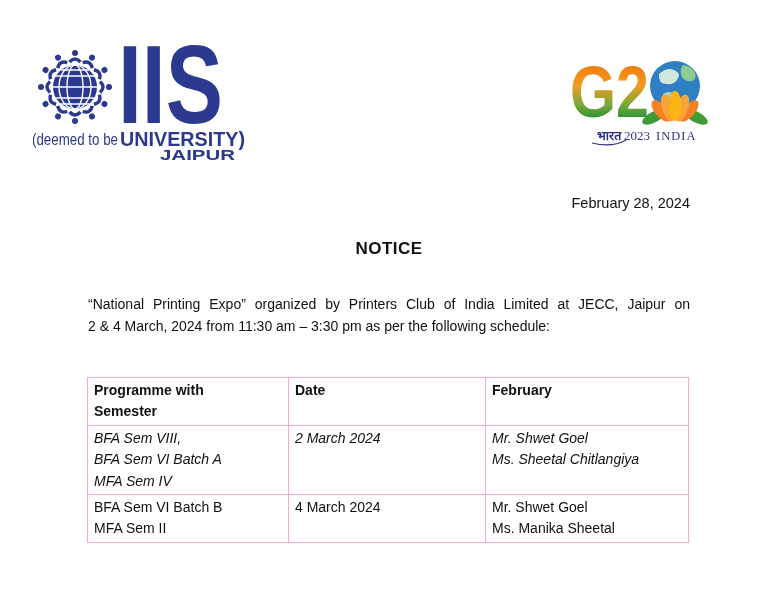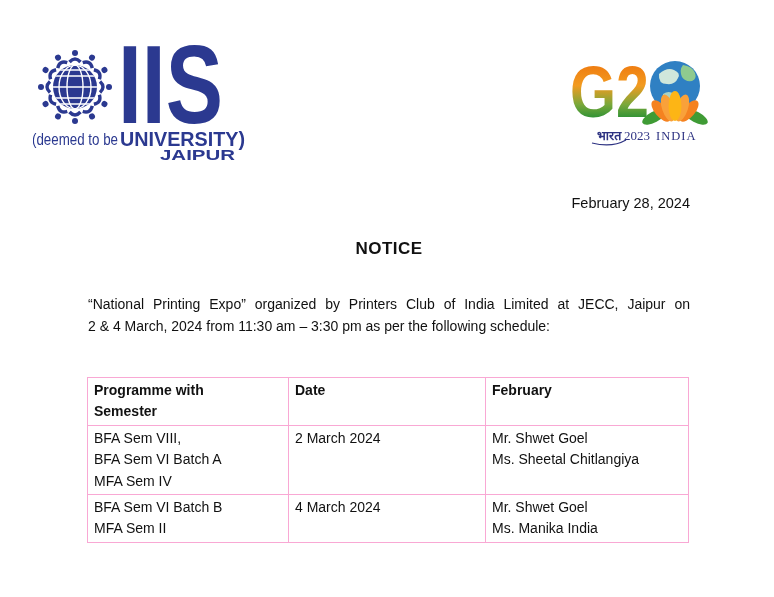--- a/index.html
+++ b/index.html
@@ -40,21 +40,21 @@
     border-collapse: collapse; table-layout: fixed;
     font-size: 14px; line-height: 21.4px;
   }
   .schedule th, .schedule td {
     border: 1px solid #f9a8d4;
     vertical-align: top; text-align: left;
     padding: 2px 6px;
   }
   .schedule th { font-weight: 700; white-space: pre-line; }
   .schedule .hrow  { height: 44px; }
-  .schedule .row1  { height: 68px; }
+  .schedule .row1  { height: 68px; font-style: italic; }
   .schedule .row2  { height: 44px; }
 </style>
 </head>
 <body>
 
 <div class="page">
 
   <div class="iis-logo">
     <svg width="215" height="124" viewBox="0 0 215 124" xmlns="http://www.w3.org/2000/svg">
       <defs>
@@ -206,19 +206,19 @@
         </td>
       </tr>
       <tr class="row2">
         <td>
           <div>BFA Sem VI Batch B</div>
           <div>MFA Sem II</div>
         </td>
         <td>4 March 2024</td>
         <td>
           <div>Mr. Shwet Goel</div>
-          <div>Ms. Manika India</div>
+          <div>Ms. Manika Sheetal</div>
         </td>
       </tr>
     </tbody>
   </table>
 
 </div>
 
 </body></html>

